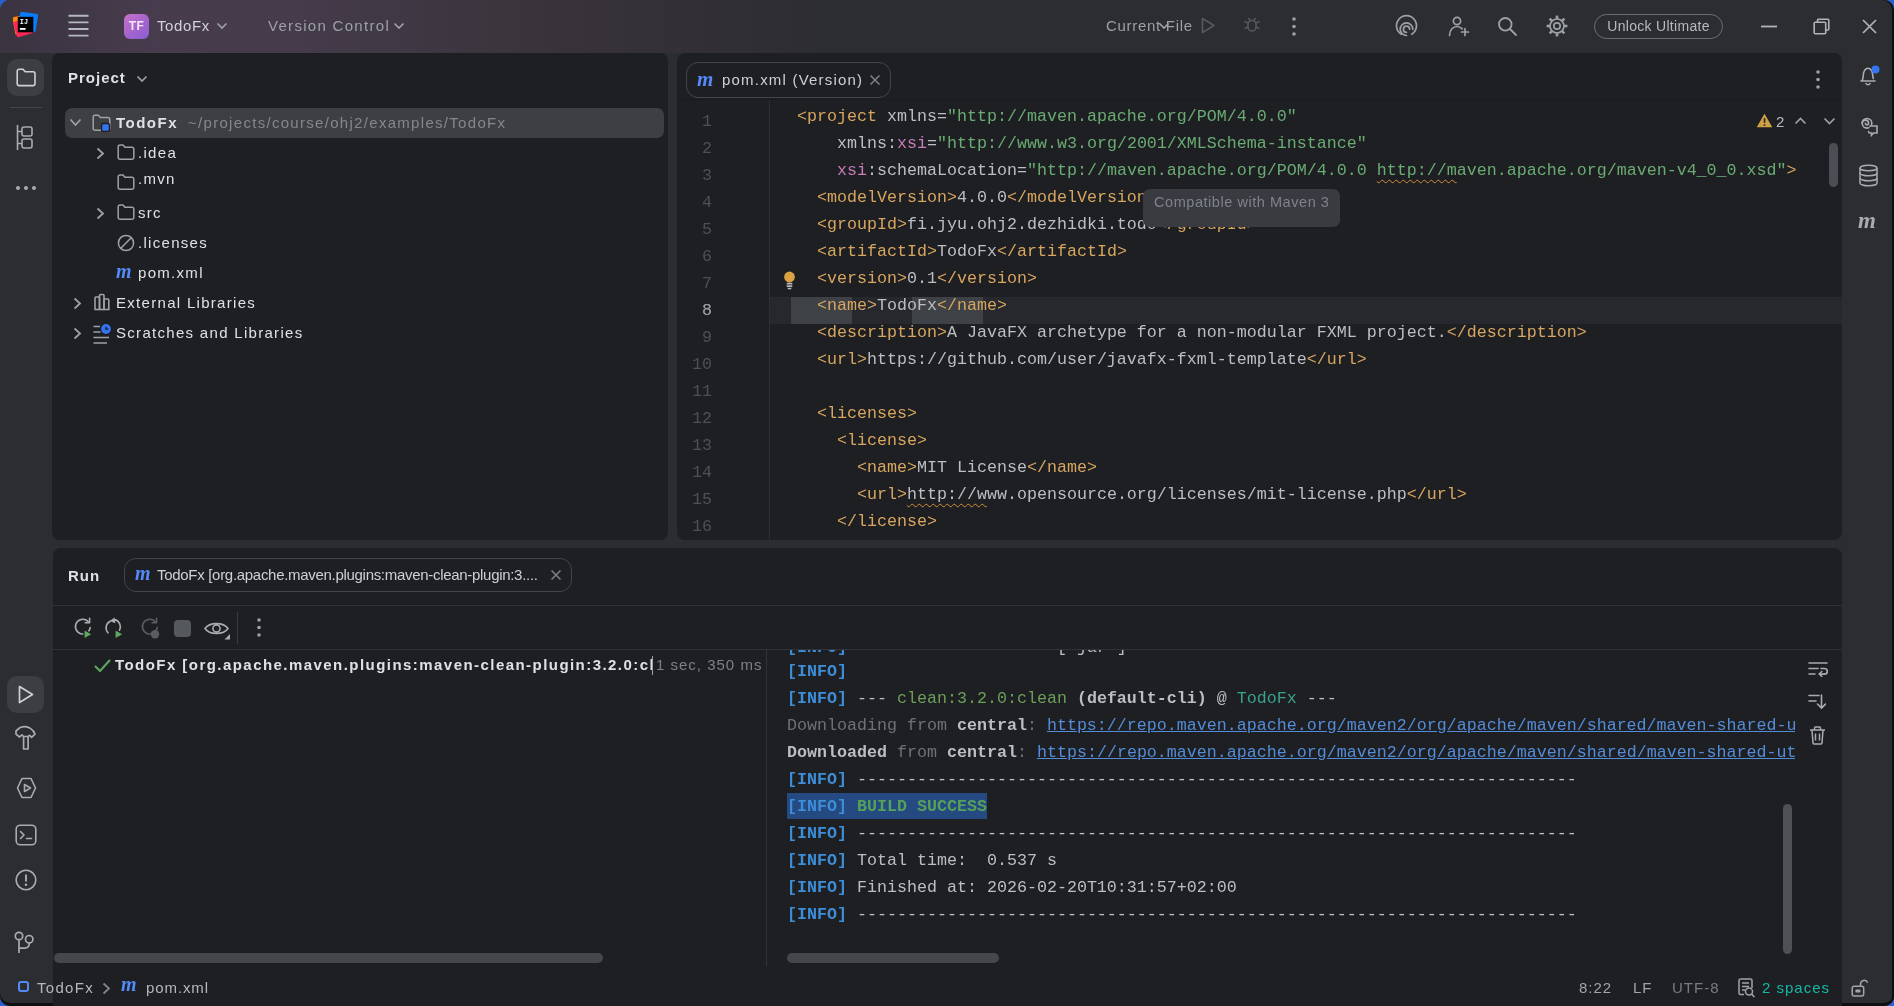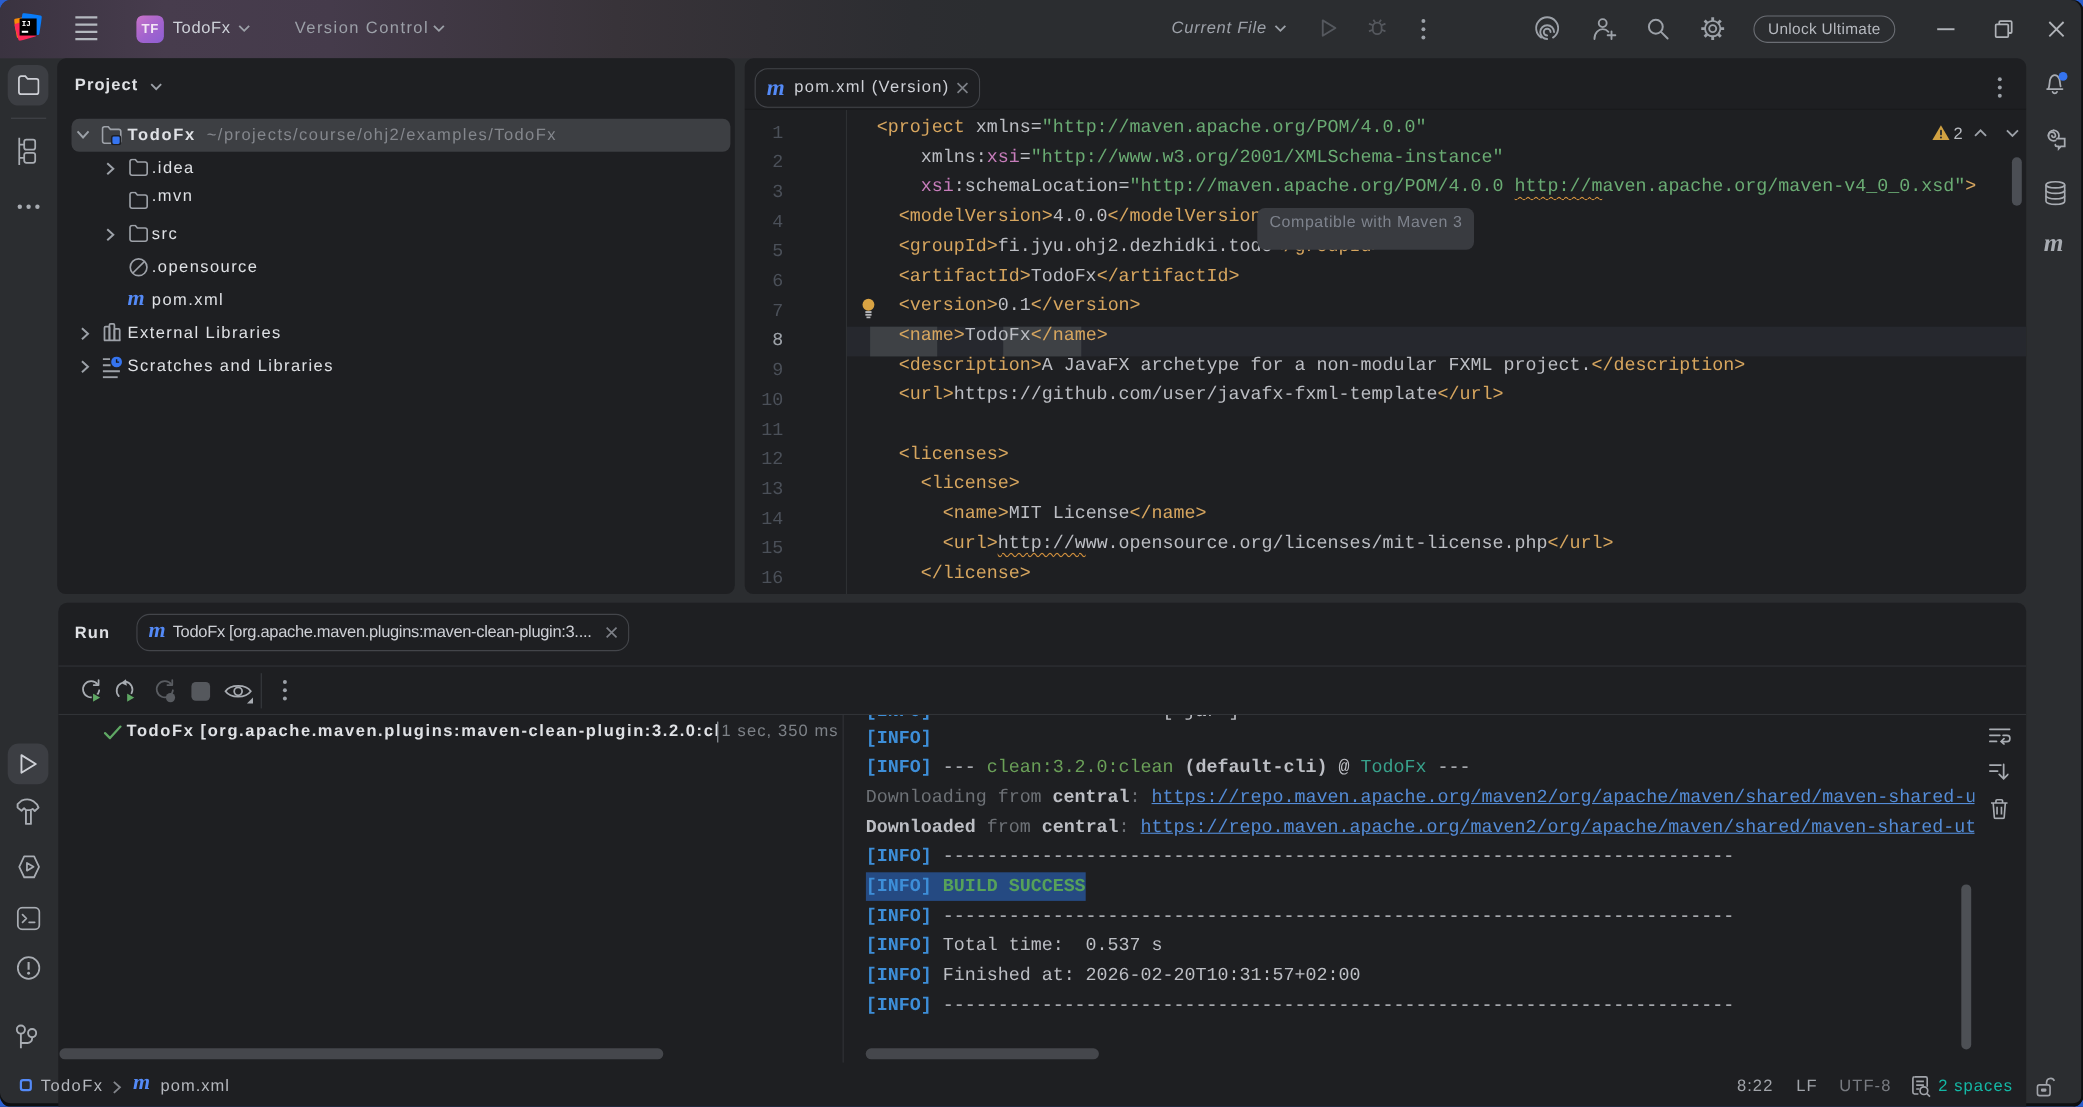--- a/index.html
+++ b/index.html
@@ -53,21 +53,21 @@
        color:#f3e6f5;font-size:12px;font-weight:bold;text-align:center;line-height:25px;letter-spacing:0.5px;">TF</div>
     <div class="abs ui" style="left:157px;top:17px;color:#ced2d9;letter-spacing:0.6px;">TodoFx</div>
     <svg class="abs" style="left:216px;top:22px" width="12" height="8" viewBox="0 0 12 8">
         <path d="M1.5 1.5 L6 6 L10.5 1.5" stroke="#9ca1a8" stroke-width="1.7" fill="none"></path>
       </svg>
     <div class="abs ui" style="left:268px;top:17px;color:#9ca0a8;letter-spacing:1.3px;">Version Control</div>
     <svg class="abs" style="left:393px;top:22px" width="12" height="8" viewBox="0 0 12 8">
         <path d="M1.5 1.5 L6 6 L10.5 1.5" stroke="#9ca1a8" stroke-width="1.7" fill="none"></path>
       </svg>
 
-    <div class="abs ui" style="left:1065px;top:17px;color:#9ca0a8;letter-spacing:0.7px;font-style:italic;">Current File</div>
+    <div class="abs ui" style="left:1106px;top:17px;color:#9ca0a8;letter-spacing:0.7px;">Current File</div>
     <svg class="abs" style="left:1158px;top:22px" width="12" height="8" viewBox="0 0 12 8">
         <path d="M1.5 1.5 L6 6 L10.5 1.5" stroke="#9ca1a8" stroke-width="1.7" fill="none"></path>
       </svg>
 
     <svg class="abs" style="left:1199px;top:16px" width="18" height="19" viewBox="0 0 18 19">
         <path d="M3.5 2.5 L15 9.5 L3.5 16.5 Z" stroke="#55585e" stroke-width="1.7" fill="none" stroke-linejoin="round"></path>
       </svg>
 
     <svg class="abs" style="left:1242px;top:15px" width="20" height="20" viewBox="0 0 20 20">
       <g stroke="#55585e" stroke-width="1.6" fill="none">
@@ -248,21 +248,21 @@
         <path d="M1.2 2.8 a1.8 1.8 0 0 1 1.8 -1.8 H6 l1.9 2.3 H15 a1.8 1.8 0 0 1 1.8 1.8 V13.5 a1.8 1.8 0 0 1 -1.8 1.8 H3 a1.8 1.8 0 0 1 -1.8 -1.8 Z" stroke="#9da1a8" stroke-width="1.5" fill="none"></path>
       </svg>
     <div class="abs ui" style="left:86px;top:151px;letter-spacing:1.3px;">src</div>
 
     <svg class="abs" style="left:65px;top:181px" width="18" height="18" viewBox="0 0 18 18">
       <g stroke="#9da1a8" stroke-width="1.5" fill="none">
           <circle cx="9" cy="9" r="7.6"></circle>
           <path d="M3.8 14.2 L14.2 3.8"></path>
         </g>
     </svg>
-    <div class="abs ui" style="left:86px;top:181px;letter-spacing:1.3px;">.opensource</div>
+    <div class="abs ui" style="left:86px;top:181px;letter-spacing:1.3px;">.licenses</div>
 
     <div class="abs mvn-m" style="left:64px;top:207px;font-size:20px;">m</div>
     <div class="abs ui" style="left:86px;top:211px;letter-spacing:1.3px;">pom.xml</div>
 
     <svg class="abs" style="left:21px;top:244px" width="9" height="13" viewBox="0 0 9 13">
         <path d="M1.5 1.5 L7 6.5 L1.5 11.5" stroke="#9ca1a8" stroke-width="1.8" fill="none"></path>
       </svg>
     <svg class="abs" style="left:41px;top:240px" width="18" height="18" viewBox="0 0 18 18">
       <g stroke="#9da1a8" stroke-width="1.6" fill="none" stroke-linejoin="round">
         <path d="M2 16.5 V5 a1 1 0 0 1 1 -1 H5.5 a1 1 0 0 1 1 1 V16.5"></path>

